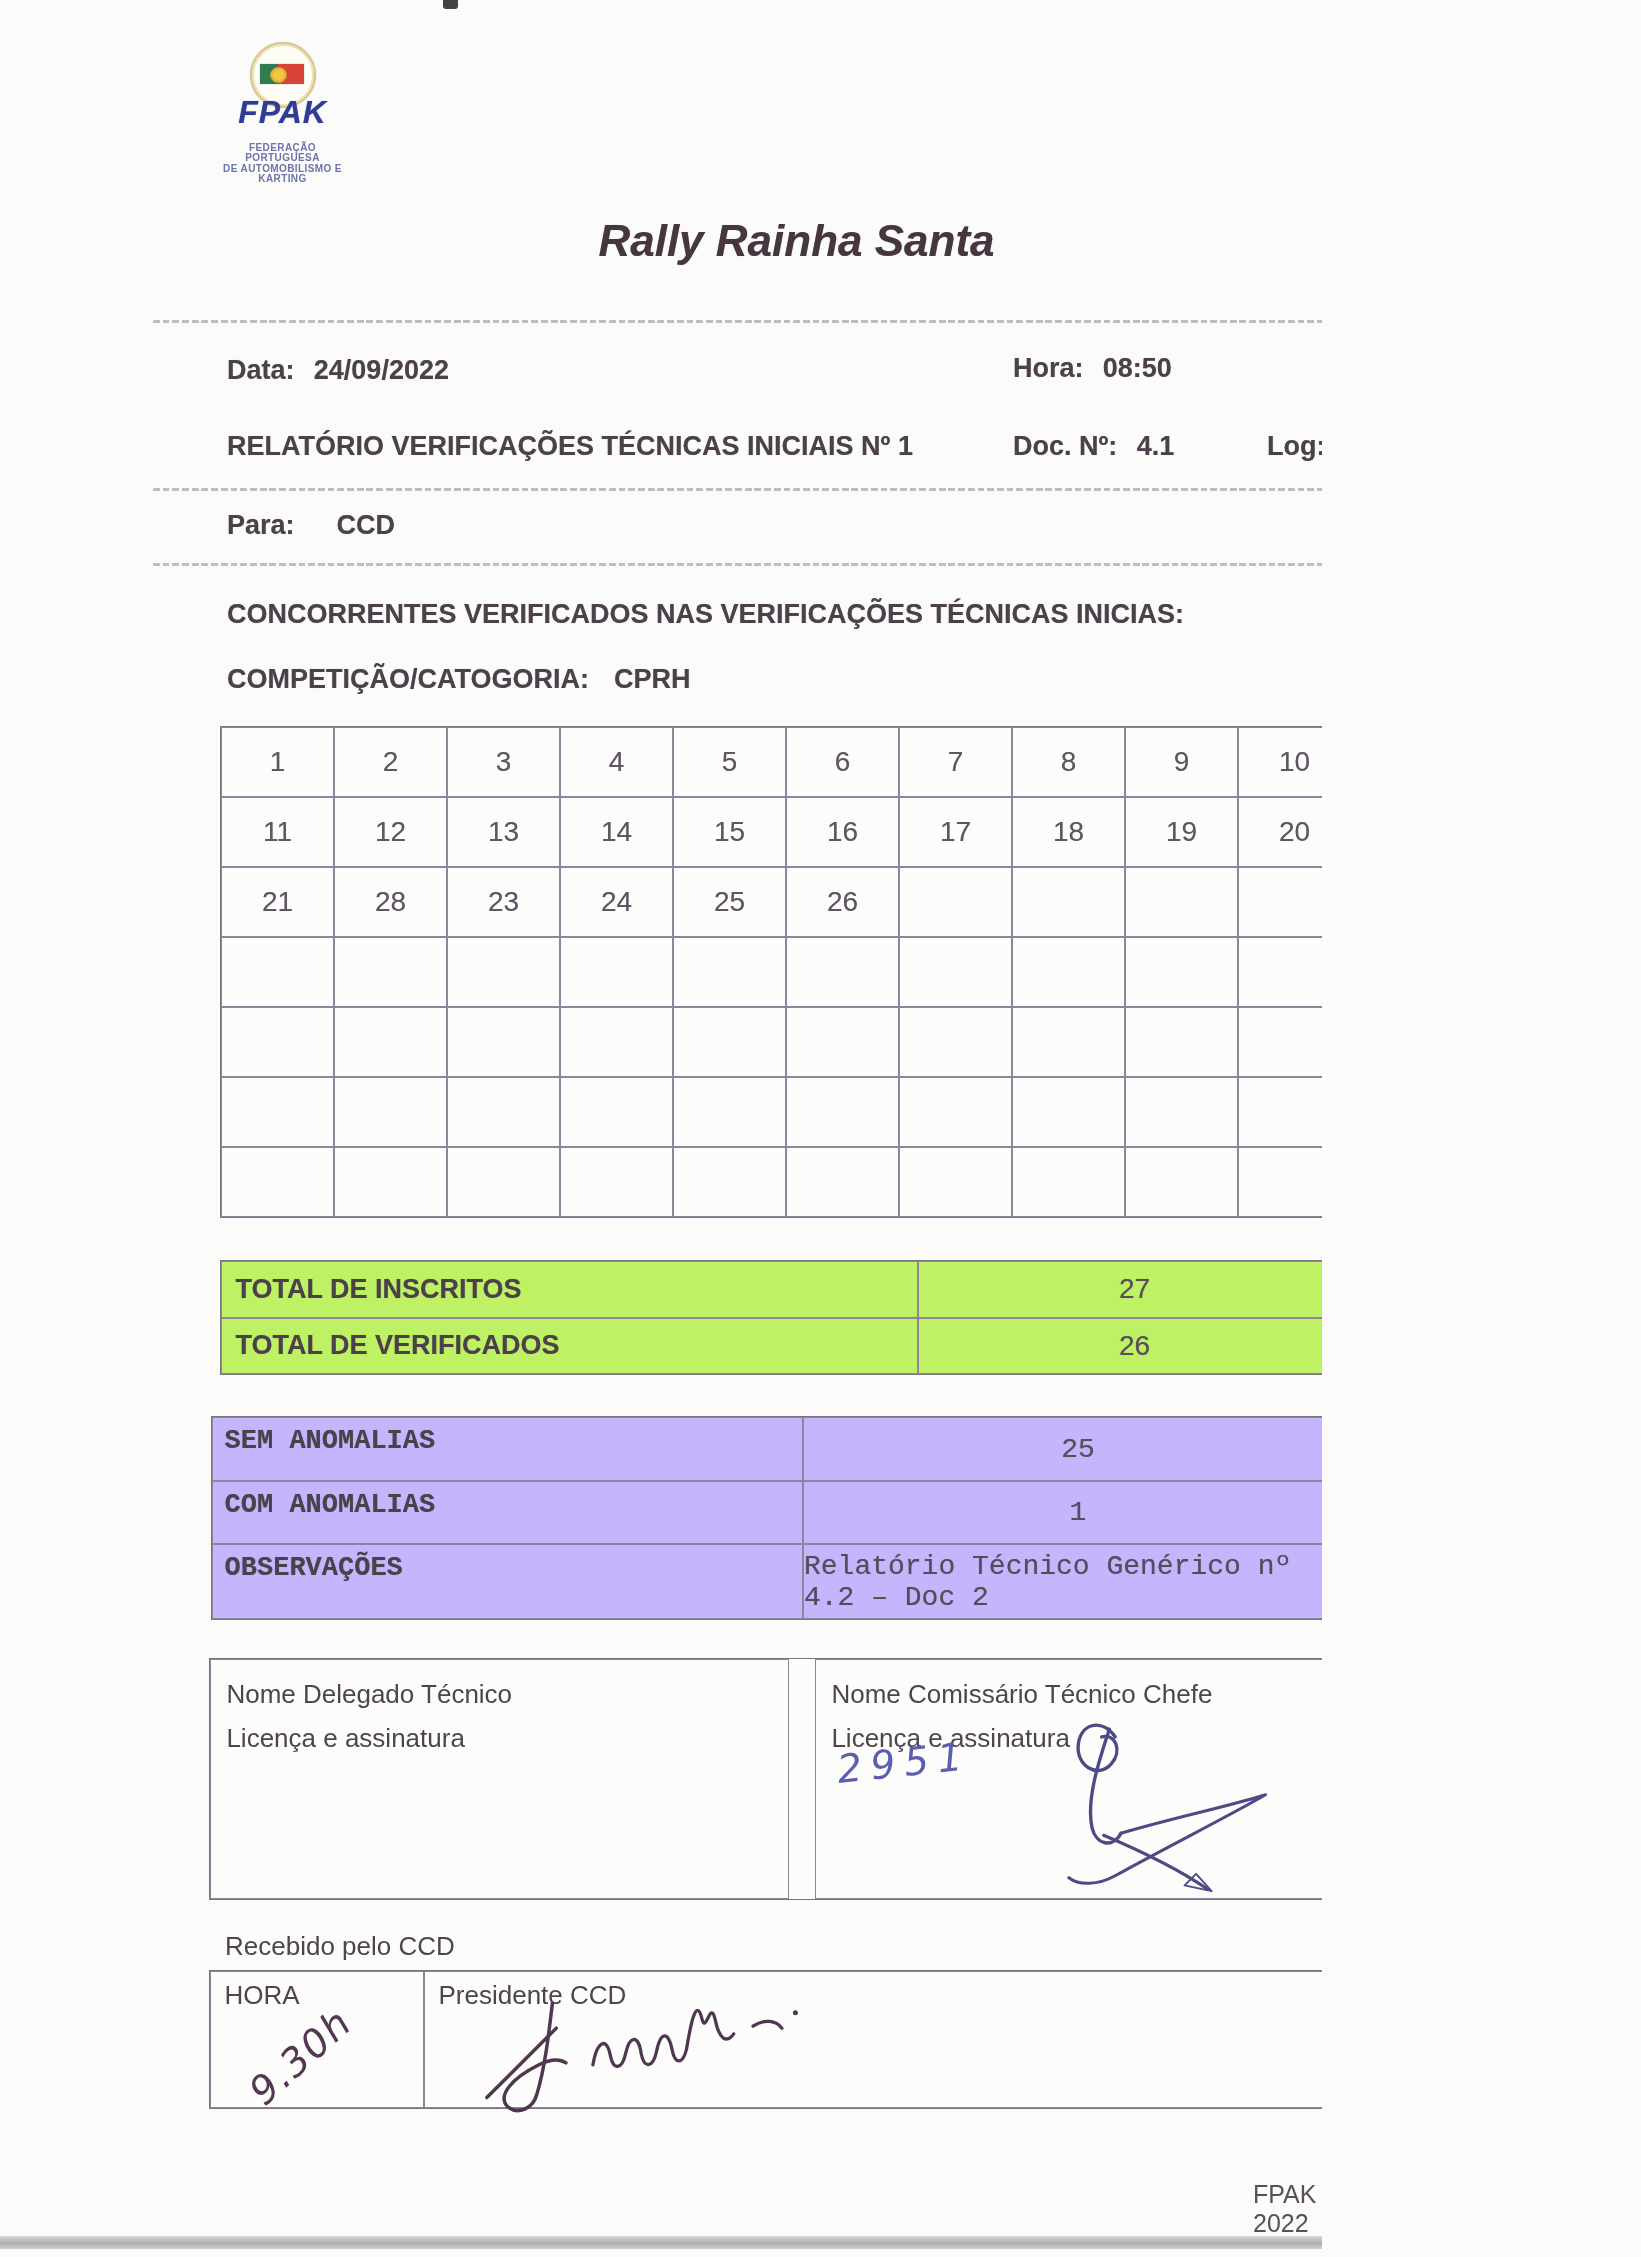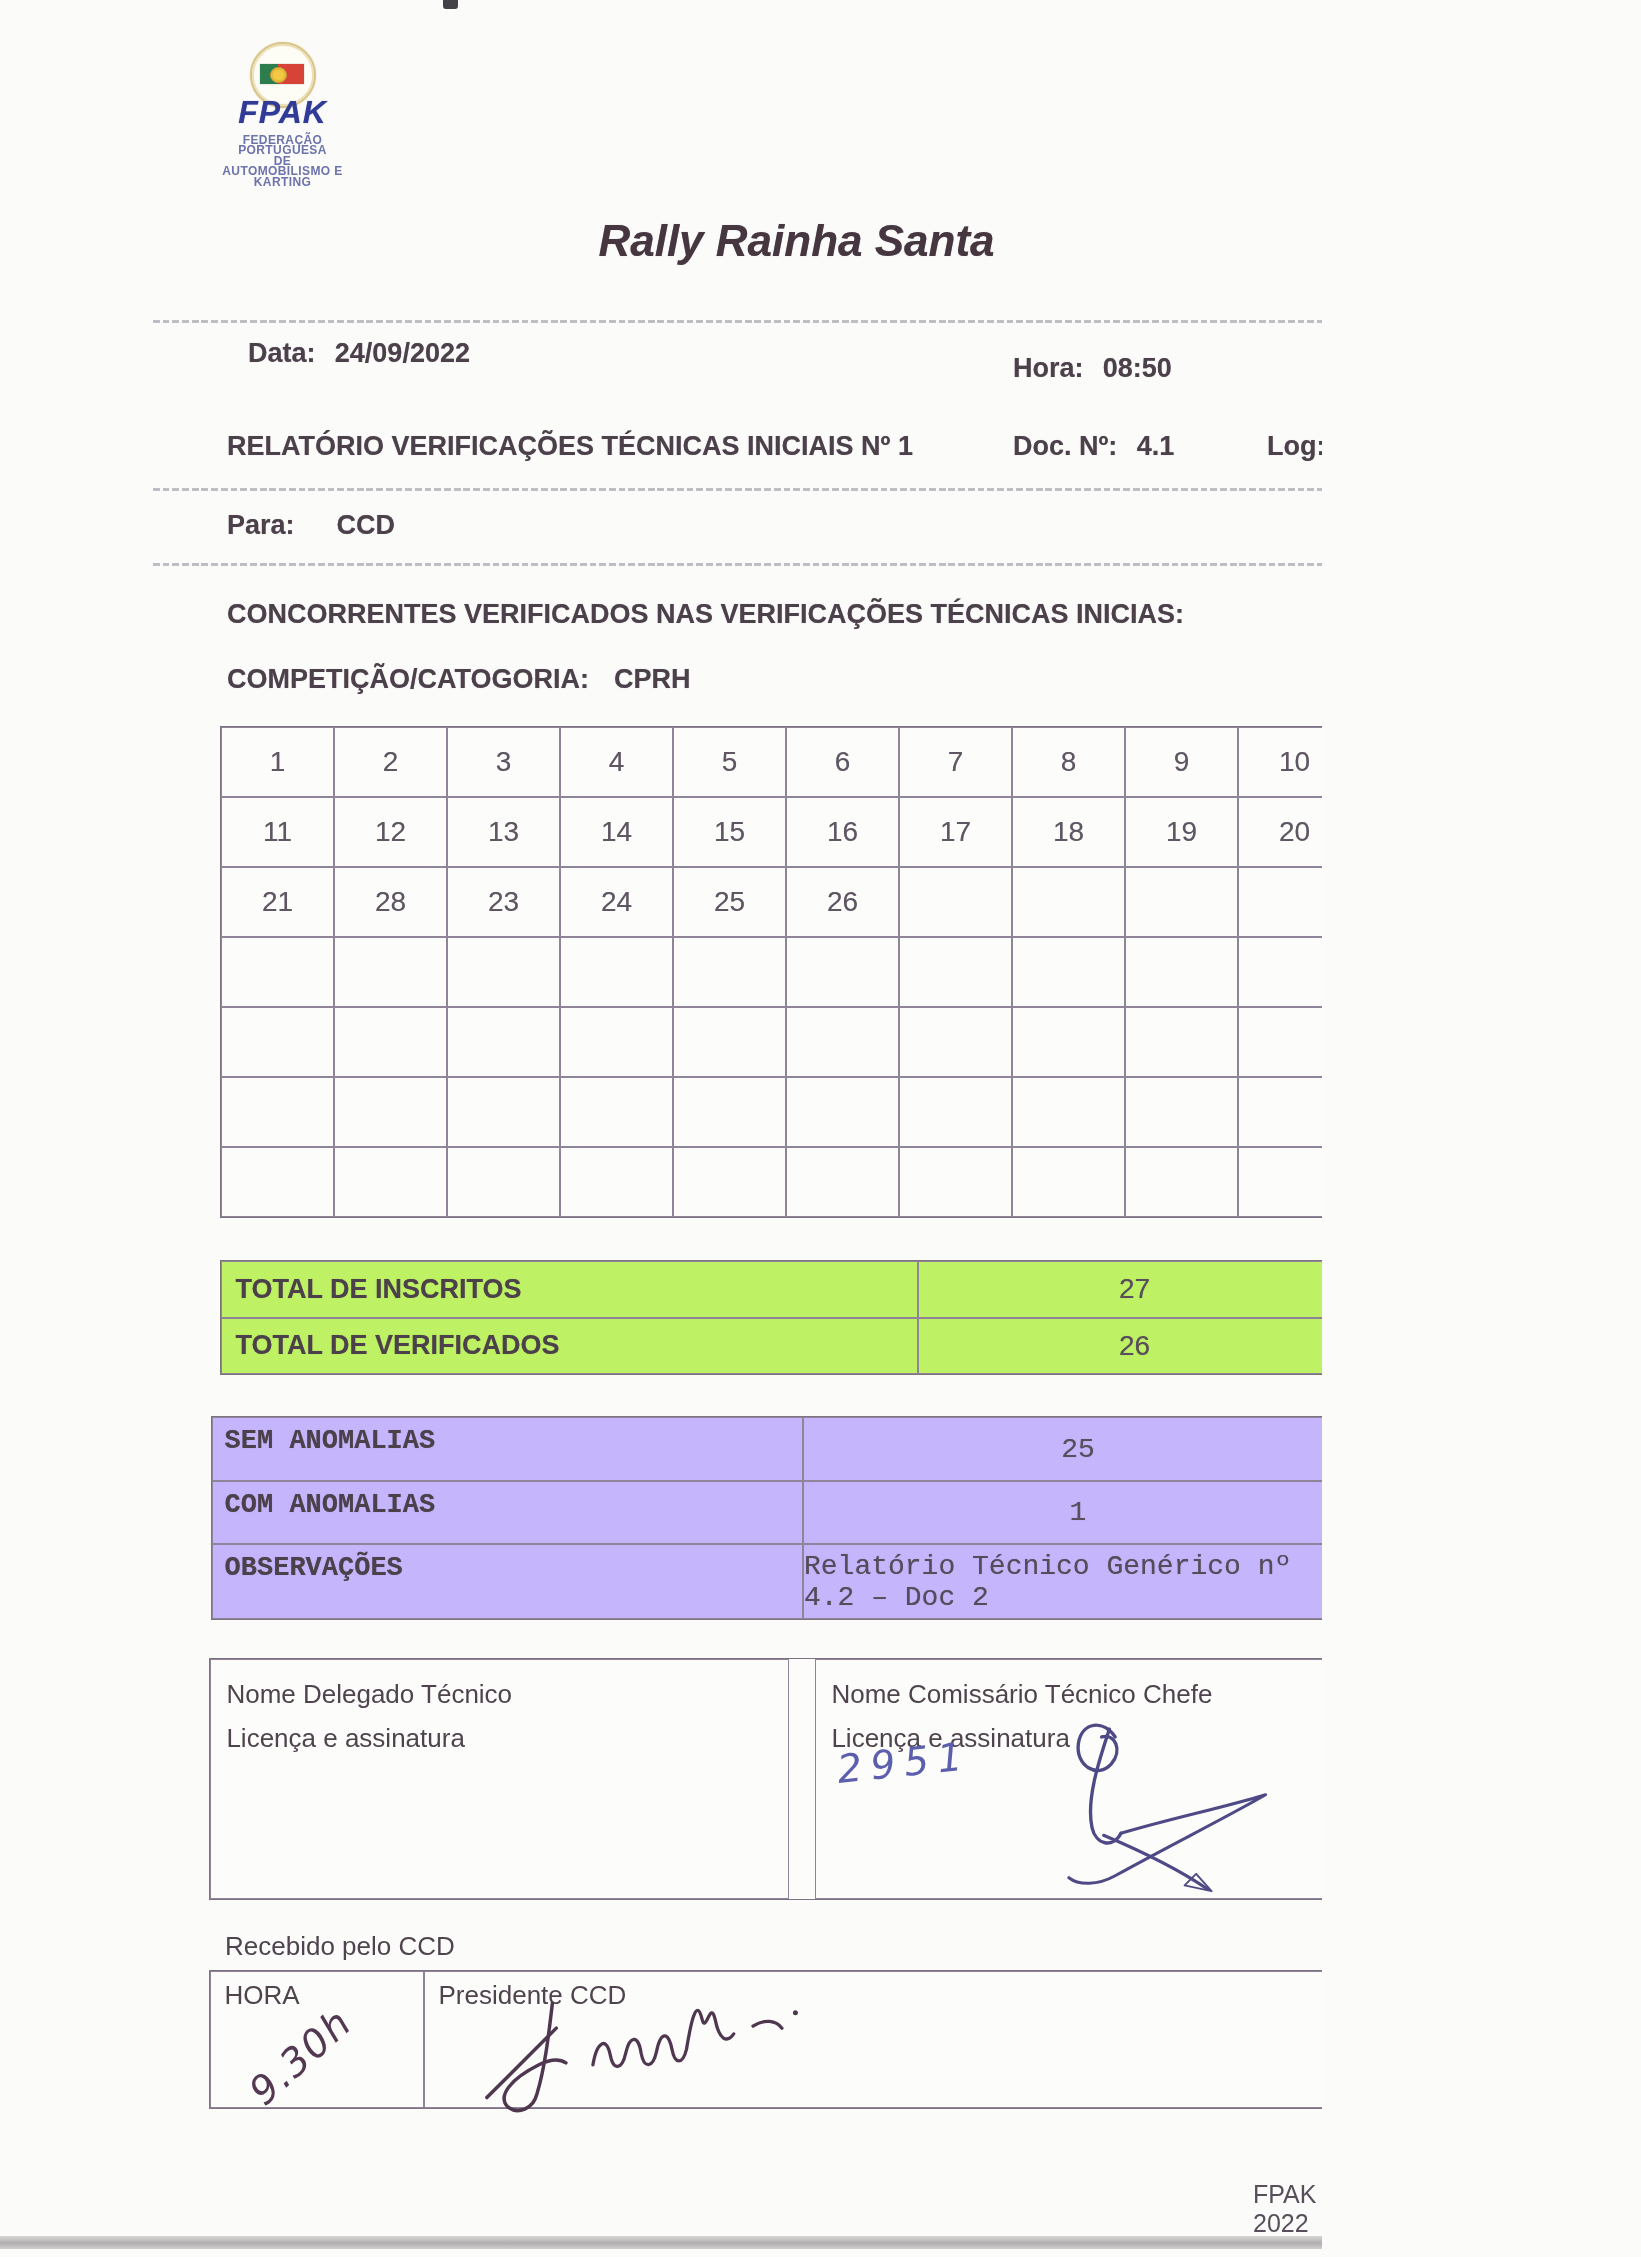--- a/index.html
+++ b/index.html
@@ -14,33 +14,33 @@
   #logo{position:absolute;left:218px;top:42px;width:129px;text-align:center;}
   .logo-emblem{position:relative;width:62px;height:62px;margin:0 auto;border-radius:50%;
     border:2.9px solid #d9c488;box-shadow:inset 0 0 0 1.9px #ece0b8, 0 0 1.9px #e6daae;background:#fdfdf6;}
   .logo-flag{position:absolute;left:8.7px;top:20px;width:44px;height:20px;display:flex;box-shadow:0 0 1px #999;}
   .flag-green{width:40%;background:#2e7d4f;}
   .flag-red{width:60%;background:#d84338;position:relative;}
   .flag-sphere{position:absolute;left:-7.7px;top:2.9px;width:14.5px;height:14.5px;border-radius:50%;
     background:#f2c844;border:1px solid #c49a30;box-shadow:inset 0 0 0 1.9px #e6b83a;}
   .logo-name{margin-top:-14.5px;font-size:32px;font-weight:bold;font-style:italic;color:#2f3b96;
     letter-spacing:1px;position:relative;text-shadow:0 0 1px rgba(47,59,150,.6);}
-  .logo-sub{margin-top:4px;font-size:12px;font-weight:bold;color:#6d73ab;line-height:10.6px;letter-spacing:0.4px;}
+  .logo-sub{margin-top:12px;font-size:10px;font-weight:bold;color:#6d73ab;line-height:10.6px;letter-spacing:0.4px;}
 
   
   #title{position:absolute;left:0;top:216px;width:1593px;text-align:center;
     font-size:44px;font-weight:bold;font-style:italic;color:#453640;letter-spacing:0;}
   .dash{position:absolute;height:2.9px;opacity:.85;
     background:repeating-linear-gradient(90deg,#b5b2bb 0 6.8px,rgba(0,0,0,0) 6.8px 9.7px);}
   #dash1{left:153px;top:320px;width:1340px;}
   #dash2{left:153px;top:488px;width:1209px;}
   #dash3{left:153px;top:563px;width:1340px;}
   .hline{display:flex;align-items:baseline;white-space:nowrap;font-size:27px;font-weight:bold;color:#4c414b;}
   .hline .gap{display:inline-block;width:19.3px;}
-  #row-data{left:227px;top:338px;margin-left:21px;}
+  #row-data{left:227px;top:355px;}
   #row-hora{left:1013px;top:353px;}
   #row-report{left:227px;top:431px;}
   #row-doc{left:1013px;top:431px;}
   #row-log{left:1267px;top:431px;}
   #row-para{left:227px;top:510px;}
   #row-para .gap{width:42px;}
   #heading{left:227px;top:599px;font-size:27px;font-weight:bold;}
   #category{left:227px;top:664px;}
   #category .gap{width:25px;}
 

